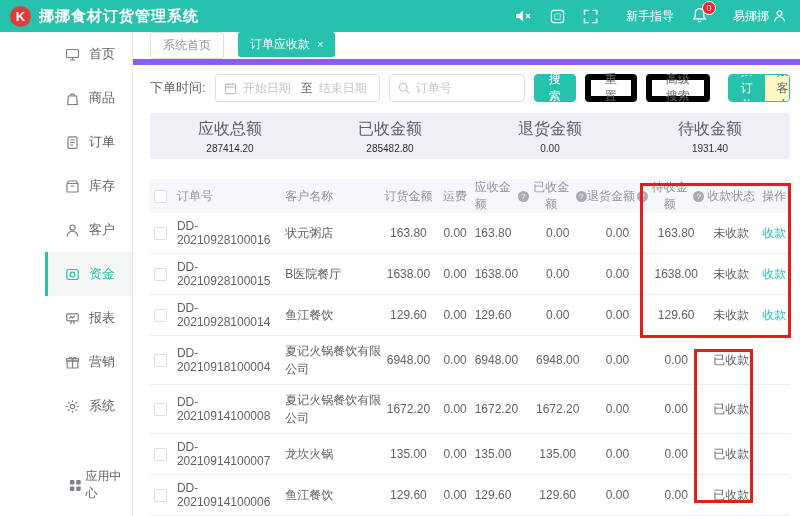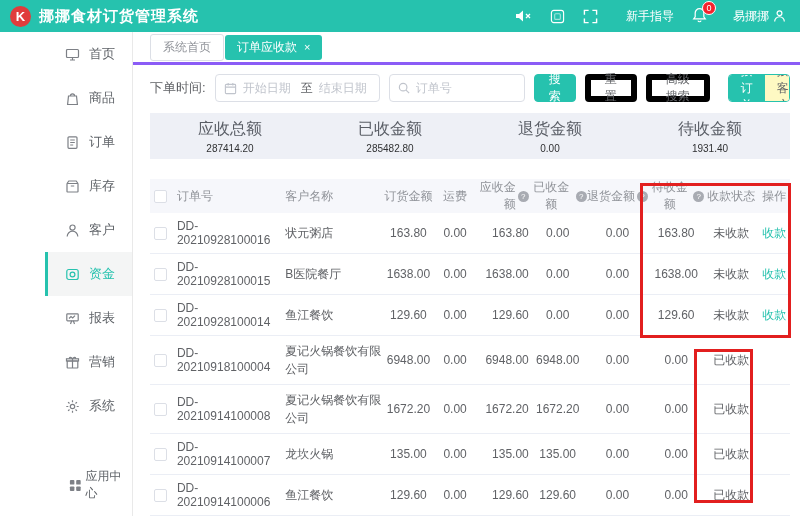--- a/index.html
+++ b/index.html
@@ -30,22 +30,22 @@
   .s-item svg { color:#7d8086; flex:none; }
   .s-item.active { background:#f4f5f5; border-left-color:#26C2AE; color:#26C2AE; }
   .s-item.active svg { color:#26C2AE; }
   .app-center { position:absolute; bottom:14px; left:24px; display:flex; align-items:center; gap:4px;
     color:#5f6368; font-size:12px; cursor:pointer; }
   .app-center svg { color:#7d8086; }
 
   .main { flex:1; display:flex; flex-direction:column; min-width:0; }
 
   
-  .tabbar { height:36px; display:flex; align-items:center; gap:1px; padding-left:17px;
-    border-bottom:3px solid #8b5cf6; }
+  .tabbar { height:36px; display:flex; align-items:flex-start; gap:14px; padding-left:17px;
+    border-bottom:6px solid #8b5cf6; }
   .tab { padding:4px 12px; border-radius:3px; font-size:12px; cursor:pointer; }
   .tab.plain { border:1px solid #dcdfe6; color:#909399; background:#fff; }
   .tab.active { background:#26C2AE; color:#fff; display:flex; align-items:center; gap:7px; }
   .tab .x { font-size:11px; line-height:1; }
 
   
   .filterbar { display:flex; align-items:center; padding:9px 10px 8px 17px; gap:9px; }
   .f-label { font-size:13px; color:#606266; flex:none; }
   .ctrl { height:28px; border:1px solid #dcdfe6; border-radius:4px; background:#fff;
     display:flex; align-items:center; padding:8px 8px; gap:6px; }
@@ -75,21 +75,21 @@
   
   .table { margin:20px 10px 0 17px; }
   .trow { display:flex; align-items:center; border-bottom:1px solid #ebeef5; min-height:40px; padding:6px 0; }
   .thead { background:#f6f7fb; border-bottom:0; min-height:33px; padding:0; color:#909399; }
   .c { font-size:12px; overflow:hidden; }
   .c1 { width:20px; display:flex; justify-content:flex-start; padding-left:4px; }
   .c2 { width:122px; padding-left:8px; }
   .c3 { width:105px; padding-left:2px; line-height:1.5; }
   .c4 { width:58px; text-align:center; }
   .c5 { width:42px; text-align:center; }
-  .c6 { width:58px; text-align:right; }
+  .c6 { width:58px; text-align:left; }
   .c7 { width:62px; text-align:center; }
   .c8 { width:66px; text-align:center; }
   .c9 { width:60px; text-align:center; }
   .c10 { width:58px; text-align:center; }
   .c11 { width:34px; text-align:center; }
   .hc { display:flex; align-items:center; justify-content:center; gap:2px; }
   .cb { width:13px; height:13px; border:1px solid #dcdfe6; border-radius:2px; background:#fff; display:inline-block; cursor:pointer; }
   .info { width:11px; height:11px; border-radius:50%; background:#a8abb2; color:#fff; font-size:8px;
     display:inline-flex; align-items:center; justify-content:center; flex:none; }
   .link { color:#26C2AE; cursor:pointer; text-decoration:none; }

